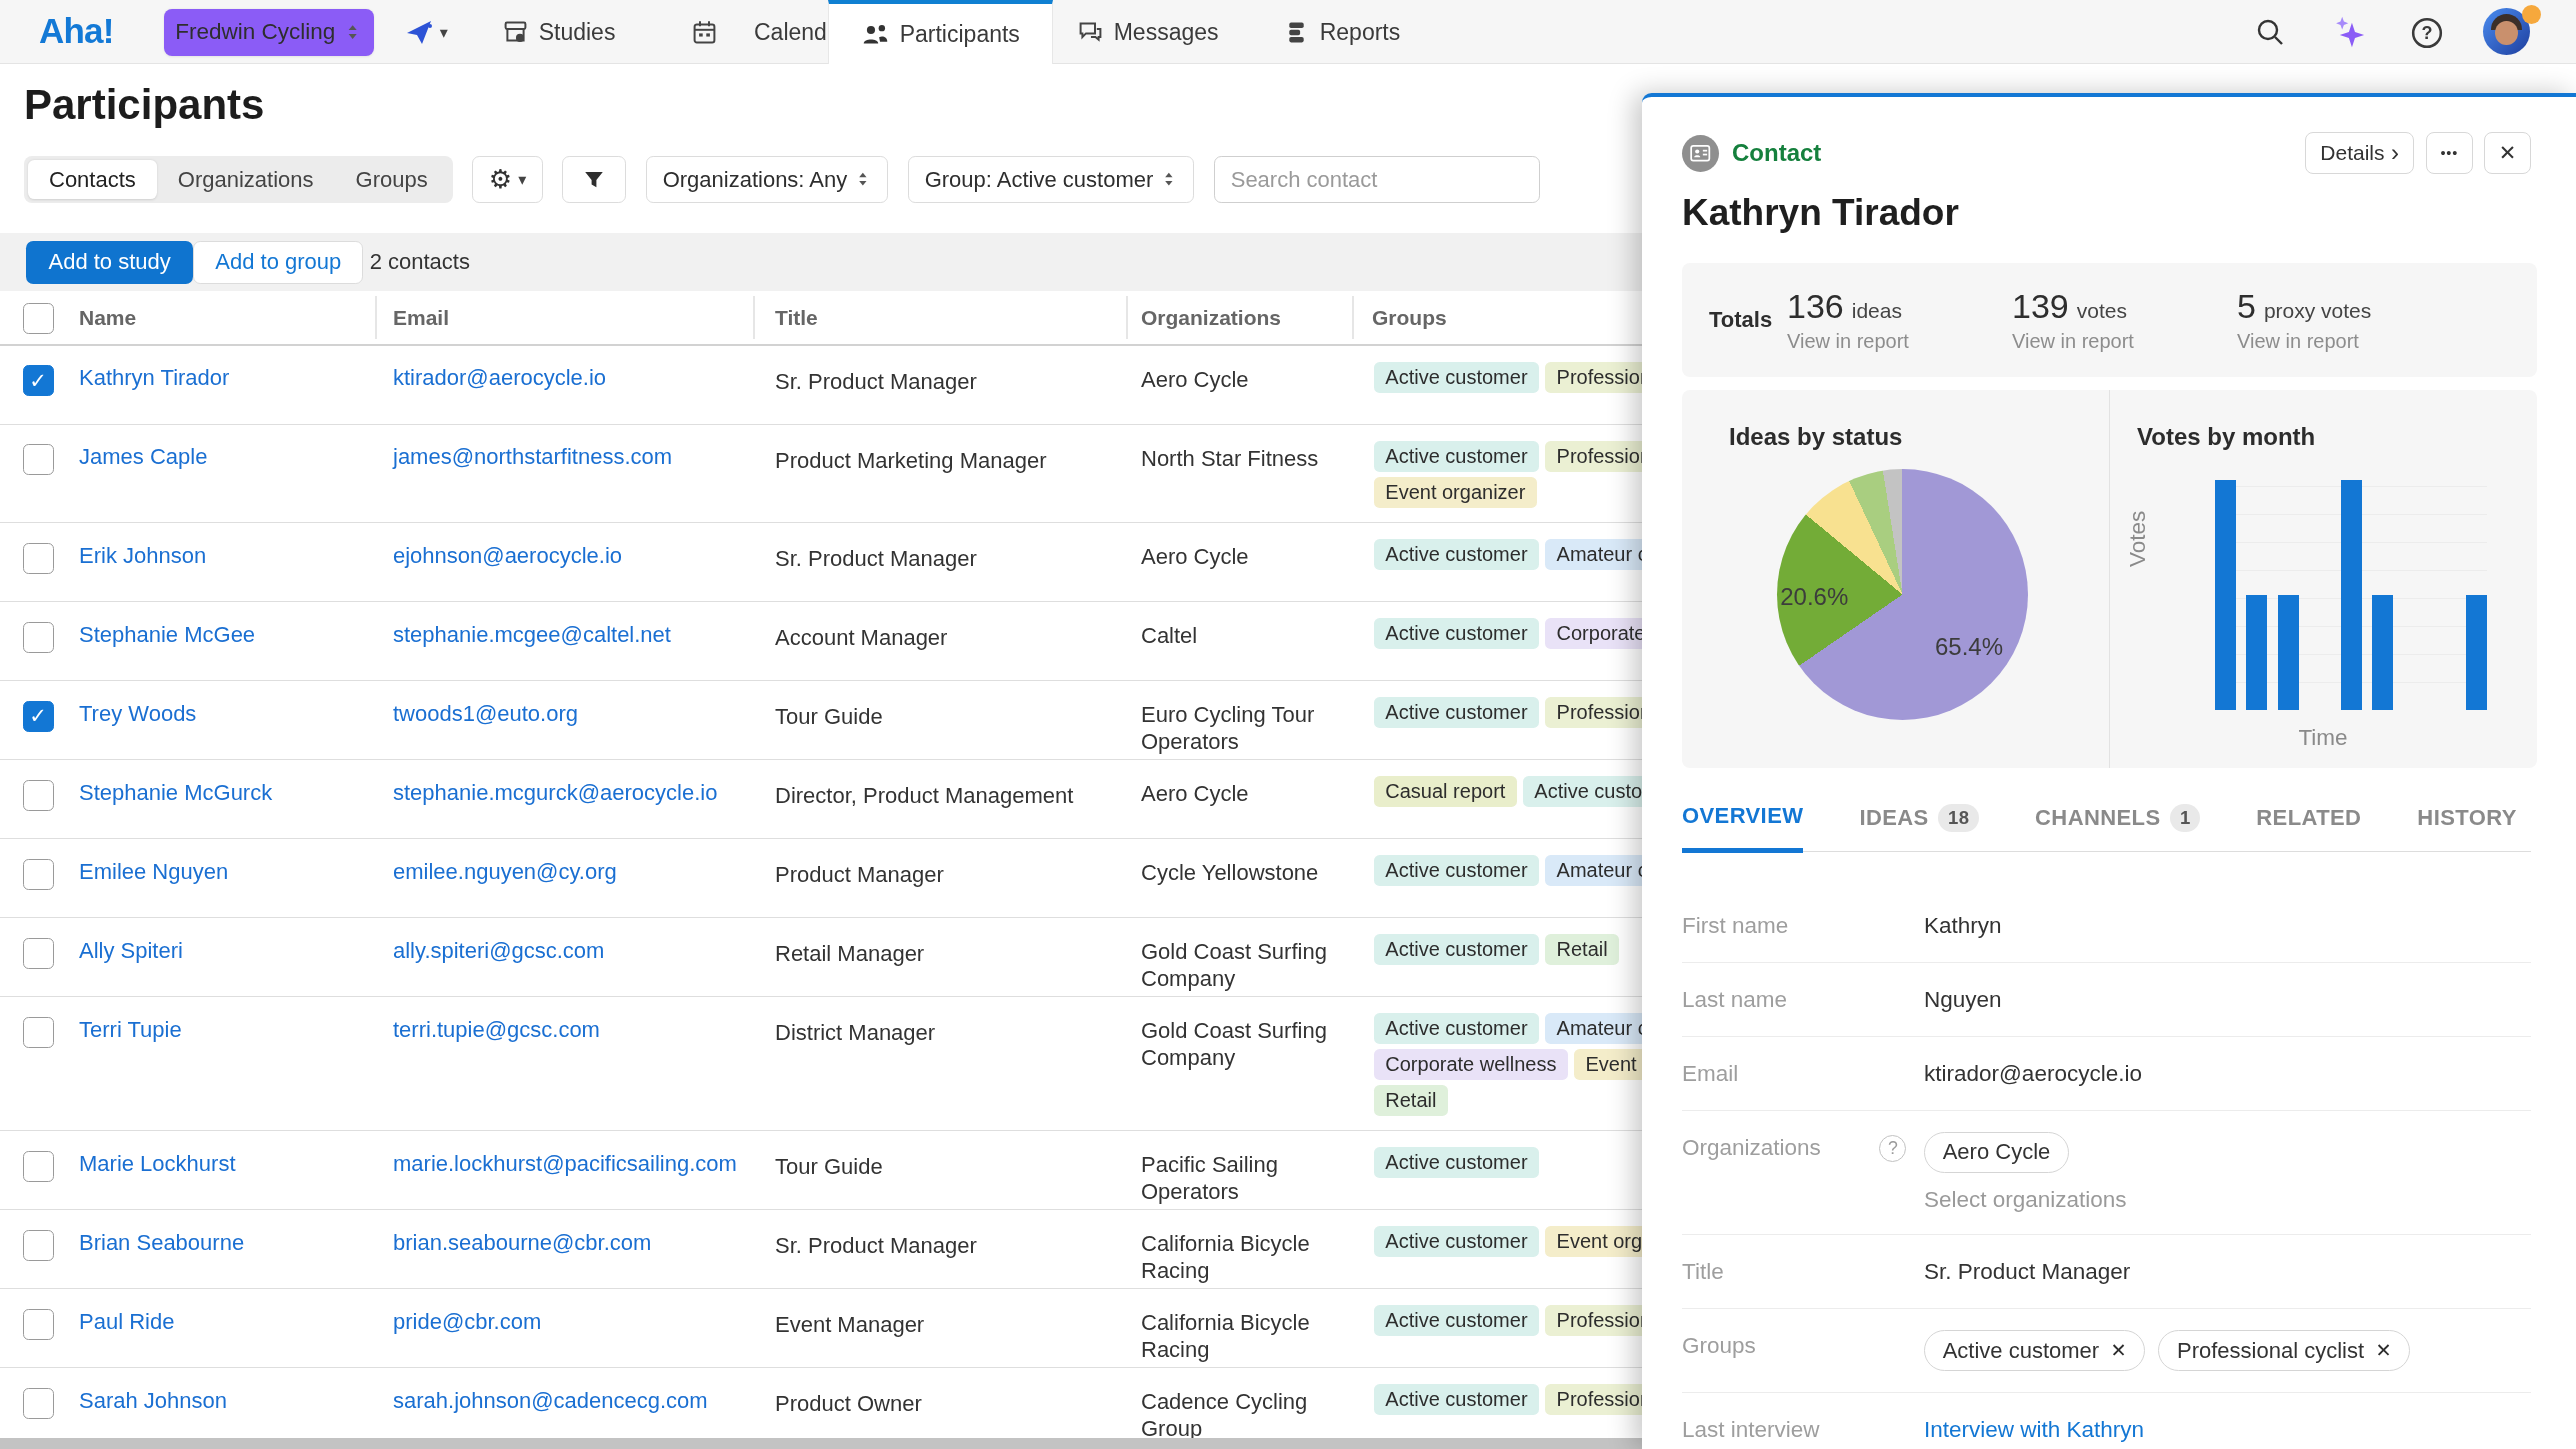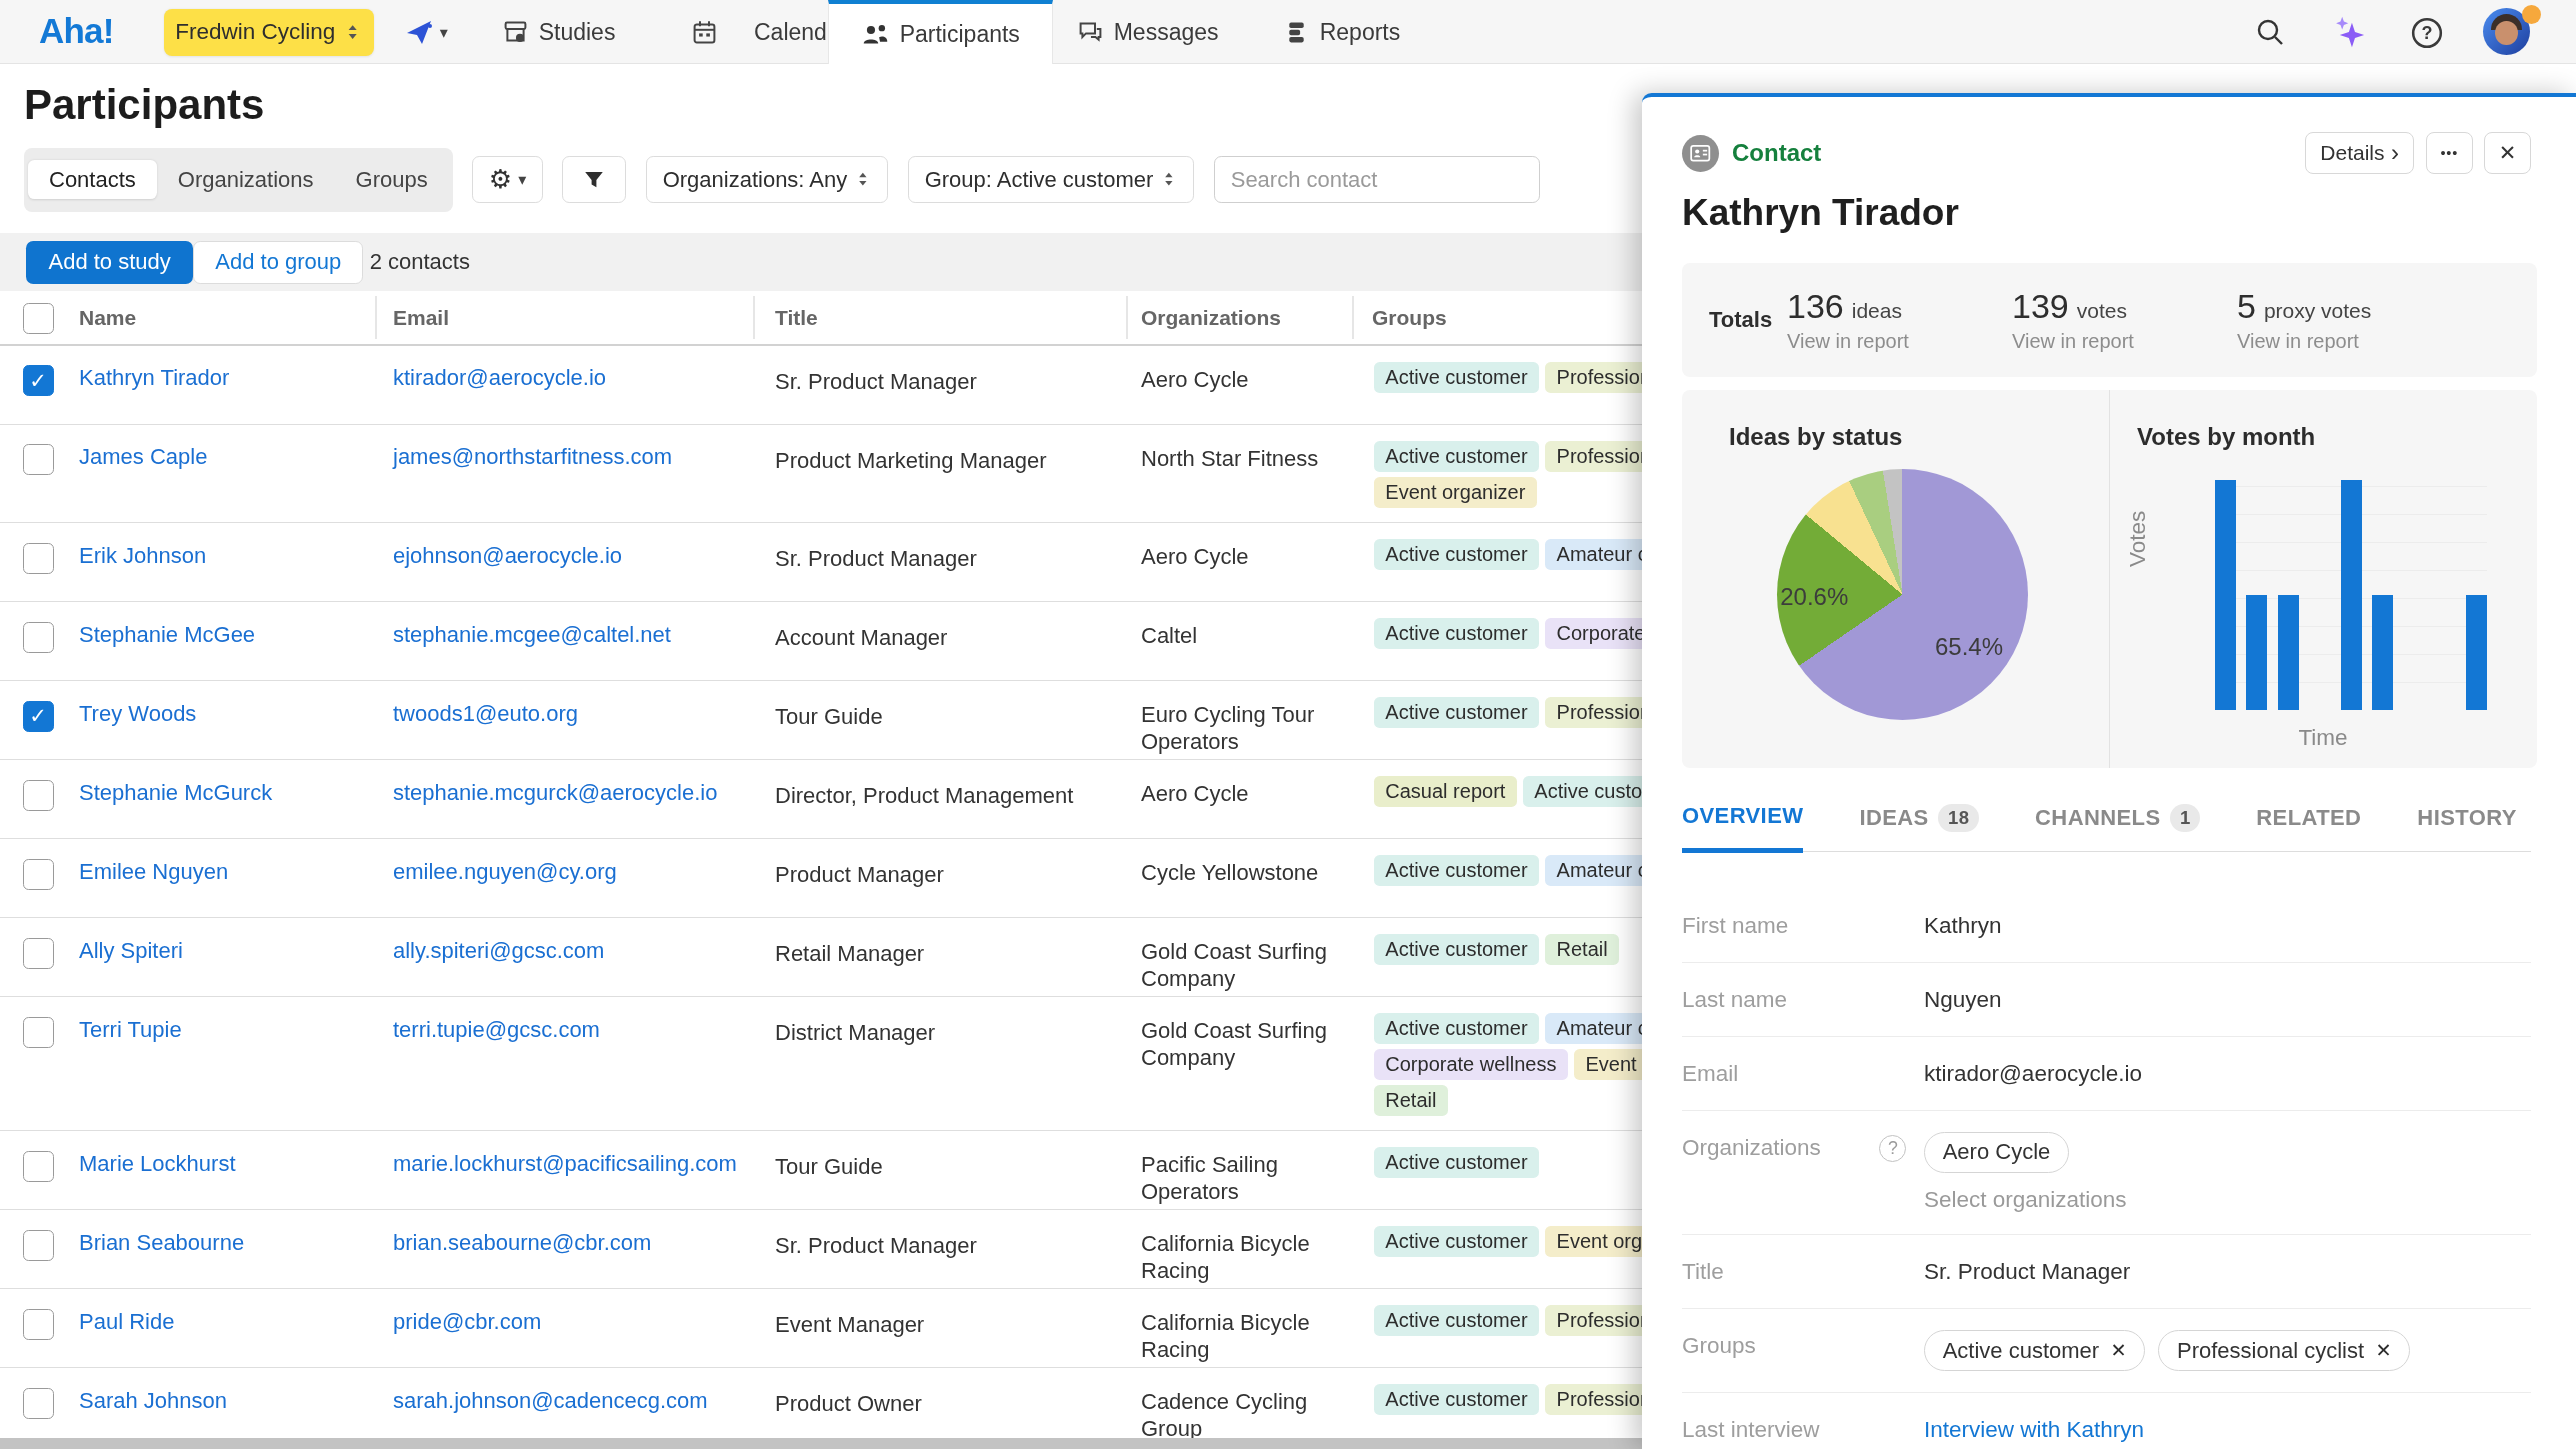--- a/index.html
+++ b/index.html
@@ -6,21 +6,21 @@
   html,body { width:2576px; height:1449px; overflow:hidden; background:#fff;
     font-family:"Liberation Sans", sans-serif; color:#333; }
   .screen { position:relative; width:2576px; height:1449px; }
 
   
   .nav { position:absolute; left:0; top:0; width:2576px; height:64px;
     background:#f6f6f6; border-bottom:1.6px solid #e4e4e4; }
   .logo { position:absolute; left:39px; top:11.3px; font-size:35px; font-weight:800;
     color:#1379d6; letter-spacing:-0.8px; }
   .ws-box { position:absolute; left:164px; top:8.9px; width:210px; height:47px;
-    background:#fde047; border-radius:8px; box-shadow:0 0.8px 2.4px rgba(0,0,0,.08);
+    background:#8b5cf6; border-radius:8px; box-shadow:0 0.8px 2.4px rgba(0,0,0,.08);
     display:flex; align-items:center; justify-content:center; gap:8px;
     font-size:22.5px; color:#2e2e2e; cursor:pointer; }
   .plane-wrap { position:absolute; left:403px; top:16px; display:flex; align-items:center; gap:4.8px; }
   .caret { font-size:16px; color:#444; }
   .nav-item { position:absolute; top:0; height:64px; display:flex; align-items:center;
     gap:9.7px; font-size:23px; color:#3a3a3a; cursor:pointer; }
   .nav-item.active { background:#fff; border-top:4.8px solid #1080d2;
     border-left:0.8px solid #e7e7e7; border-right:0.8px solid #e7e7e7;
     padding:0 32px; top:0; }
   .icon-btn { cursor:pointer; display:flex; align-items:center; justify-content:center; }
@@ -29,21 +29,21 @@
   .avatar .face { position:absolute; left:12px; top:13px; width:22.5px; height:24px;
     border-radius:50%; background:#c9906d; }
   .avatar .hair { position:absolute; left:8px; top:6.4px; width:31px; height:16px;
     border-radius:16px 16px 0 0; background:#3c2f28; }
   .presence-dot { position:absolute; left:2522px; top:4.8px; width:19.3px; height:19.3px;
     border-radius:50%; background:#f6a83c; }
 
   
   .page-title { position:absolute; left:24px; top:81px; font-size:42px; font-weight:700; color:#1d1d1d; }
   .controls { position:absolute; left:24px; top:156px; height:47px; display:flex; gap:19.3px; align-items:center; }
-  .seg { background:#ececec; border-radius:8px; padding:4px; display:flex; height:64px; align-items:center; }
+  .seg { background:#ececec; border-radius:8px; padding:4px; display:flex; height:47px; align-items:center; }
   .seg-item { padding:0 21px; height:39px; display:flex; align-items:center; font-size:22px;
     color:#444; border-radius:6.4px; cursor:pointer; white-space:nowrap; }
   .seg-item.active { background:#fff; box-shadow:0 0.8px 2.4px rgba(0,0,0,.12); color:#222; }
   .ctl-btn { height:47px; background:#fff; border:1.6px solid #dcdcdc; border-radius:7.2px;
     display:flex; align-items:center; justify-content:center; gap:6.4px; cursor:pointer;
     font-size:22px; color:#2e2e2e; white-space:nowrap; }
   .gear-btn { width:71px; } .funnel-btn { width:64px; }
   .dd { padding:0 16px; }
   .search-input { width:326px; height:47px; border:1.6px solid #cfcfcf; border-radius:7.2px;
     font-size:22px; padding:0 16px; color:#333; font-family:"Liberation Sans",sans-serif; }

